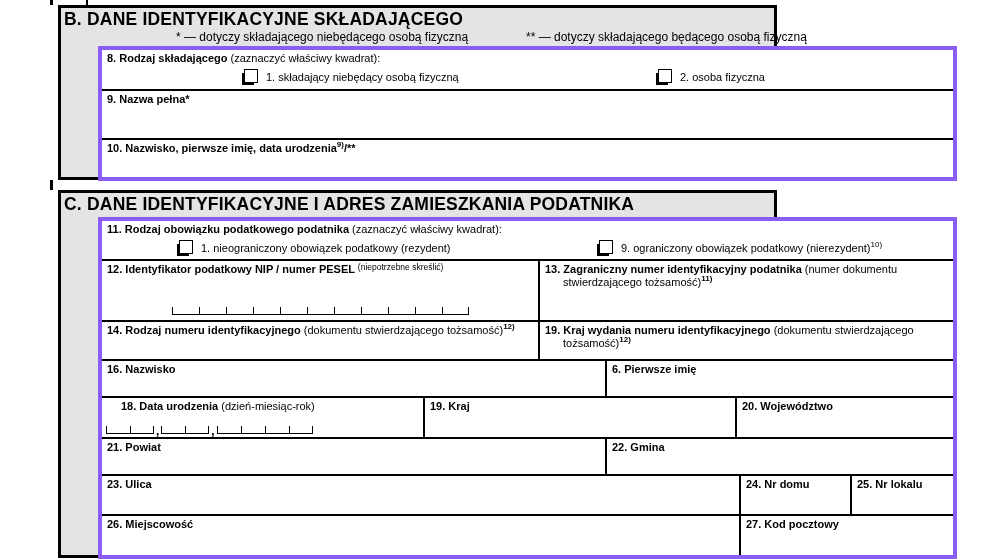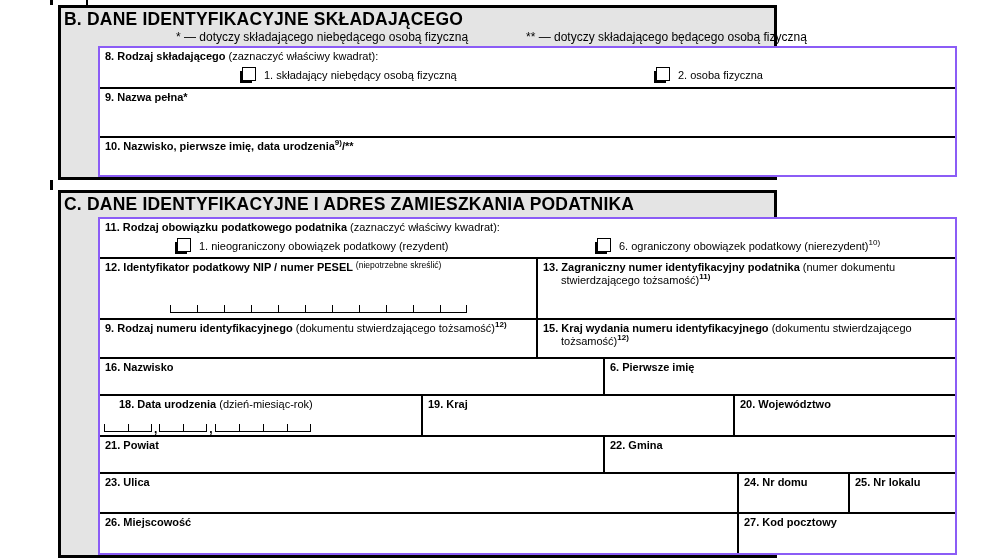--- a/index.html
+++ b/index.html
@@ -4,21 +4,21 @@
 <style>
   html,body{margin:0;padding:0;background:#ffffff;font-family:"Liberation Sans",sans-serif;color:#000;}
   .page{position:relative;width:998px;height:560px;background:#ffffff;overflow:hidden;}
   .artifact{position:absolute;background:#000;}
   .box{position:absolute;left:50px;width:719px;background:#e4e4e4;border:3px solid #000;box-sizing:border-box;margin-left:8px;}
   #secB{top:5px;height:175px;}
   #secC{top:190px;height:368px;}
   .sec-title{font-size:17.5px;font-weight:bold;line-height:21px;padding:1px 0 0 3px;white-space:nowrap;letter-spacing:.2px;}
   .legend{position:relative;height:16px;font-size:12px;padding-left:43px;}
   .legend span{position:absolute;white-space:nowrap;top:0;}
-  .tbl{position:absolute;left:37px;width:859px;border:2px solid #8b5cf6;background:#404040;box-sizing:border-box;}
+  .tbl{position:absolute;left:37px;width:859px;border:4px solid #8b5cf6;background:#404040;box-sizing:border-box;}
   #tblB{top:38px;}
   #tblC{top:24px;}
   .row{display:flex;box-sizing:border-box;border-bottom:2px solid #000;background:#fff;}
   .row:last-child{border-bottom:none;}
   .cell{position:relative;box-sizing:border-box;border-right:2px solid #000;padding:2px 3px 0 5px;background:#fff;overflow:hidden;flex:none;}
   .cell:last-child{border-right:none;flex:1;}
   .lbl{font-size:11px;font-weight:bold;line-height:13px;}
   .hint{font-weight:normal;}
   .shint{font-weight:normal;font-size:8.5px;position:relative;top:-3px;}
   sup{font-size:8px;line-height:0;}
@@ -86,21 +86,21 @@
 
       <div class="row" style="height:40px;">
         <div class="cell">
           <div class="lbl"><span>11. Rodzaj obowiązku podatkowego podatnika</span><span class="hint"> (zaznaczyć właściwy kwadrat):</span></div>
           <div class="opt" style="left:77px;top:19px;">
             <span class="cb"></span>
             <span>1.  nieograniczony obowiązek podatkowy (rezydent)</span>
           </div>
           <div class="opt" style="left:497px;top:19px;">
             <span class="cb"></span>
-            <span><span>6. ograniczony obowiązek podatkowy (nierezydent)</span><sup>10)</sup></span>
+            <span><span>9. ograniczony obowiązek podatkowy (nierezydent)</span><sup>10)</sup></span>
           </div>
         </div>
       </div>
 
       <div class="row" style="height:61px;">
         <div class="cell" style="width:438px;">
           <div class="lbl"><span>12. Identyfikator podatkowy NIP / numer PESEL</span> <span class="shint">(niepotrzebne skreślić)</span></div>
           <div class="comb" style="left:70px;bottom:5px;">
             <div class="cgrp">
               <div class="ccell w27"></div>
@@ -117,24 +117,24 @@
             </div>
           </div>
         </div>
         <div class="cell">
           <div class="lbl hang" style="max-width:380px;"><span>13. Zagraniczny numer identyfikacyjny podatnika</span><span class="hint"> (numer dokumentu stwierdzającego tożsamość)</span><sup>11)</sup></div>
         </div>
       </div>
 
       <div class="row" style="height:39px;">
         <div class="cell" style="width:438px;">
-          <div class="lbl"><span>9. Rodzaj numeru identyfikacyjnego</span><span class="hint"> (dokumentu stwierdzającego tożsamość)</span><sup>12)</sup></div>
-        </div>
-        <div class="cell">
-          <div class="lbl hang" style="max-width:360px;"><span>15. Kraj wydania numeru identyfikacyjnego</span><span class="hint"> (dokumentu stwierdzającego tożsamość)</span><sup>12)</sup></div>
+          <div class="lbl"><span>14. Rodzaj numeru identyfikacyjnego</span><span class="hint"> (dokumentu stwierdzającego tożsamość)</span><sup>12)</sup></div>
+        </div>
+        <div class="cell">
+          <div class="lbl hang" style="max-width:360px;"><span>19. Kraj wydania numeru identyfikacyjnego</span><span class="hint"> (dokumentu stwierdzającego tożsamość)</span><sup>12)</sup></div>
         </div>
       </div>
 
       <div class="row" style="height:37px;">
         <div class="cell" style="width:505px;">
           <div class="lbl">16. Nazwisko</div>
         </div>
         <div class="cell">
           <div class="lbl">6. Pierwsze imię</div>
         </div>

